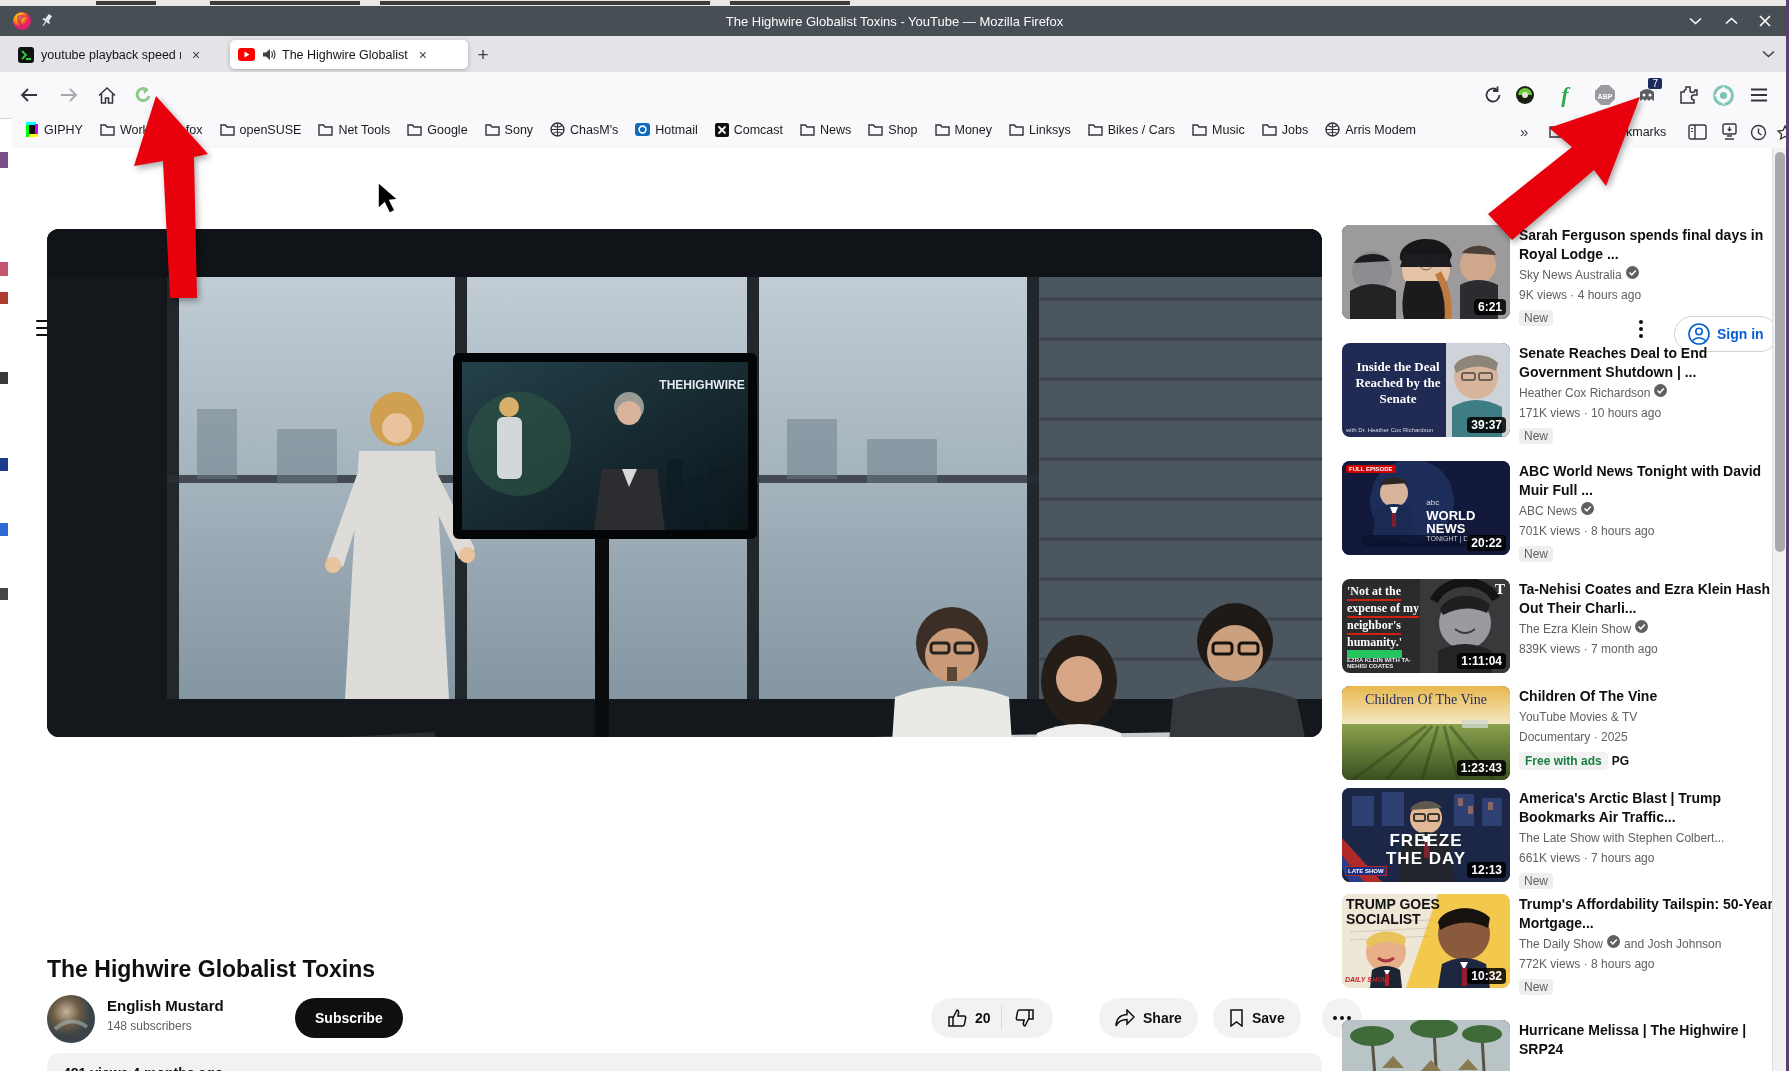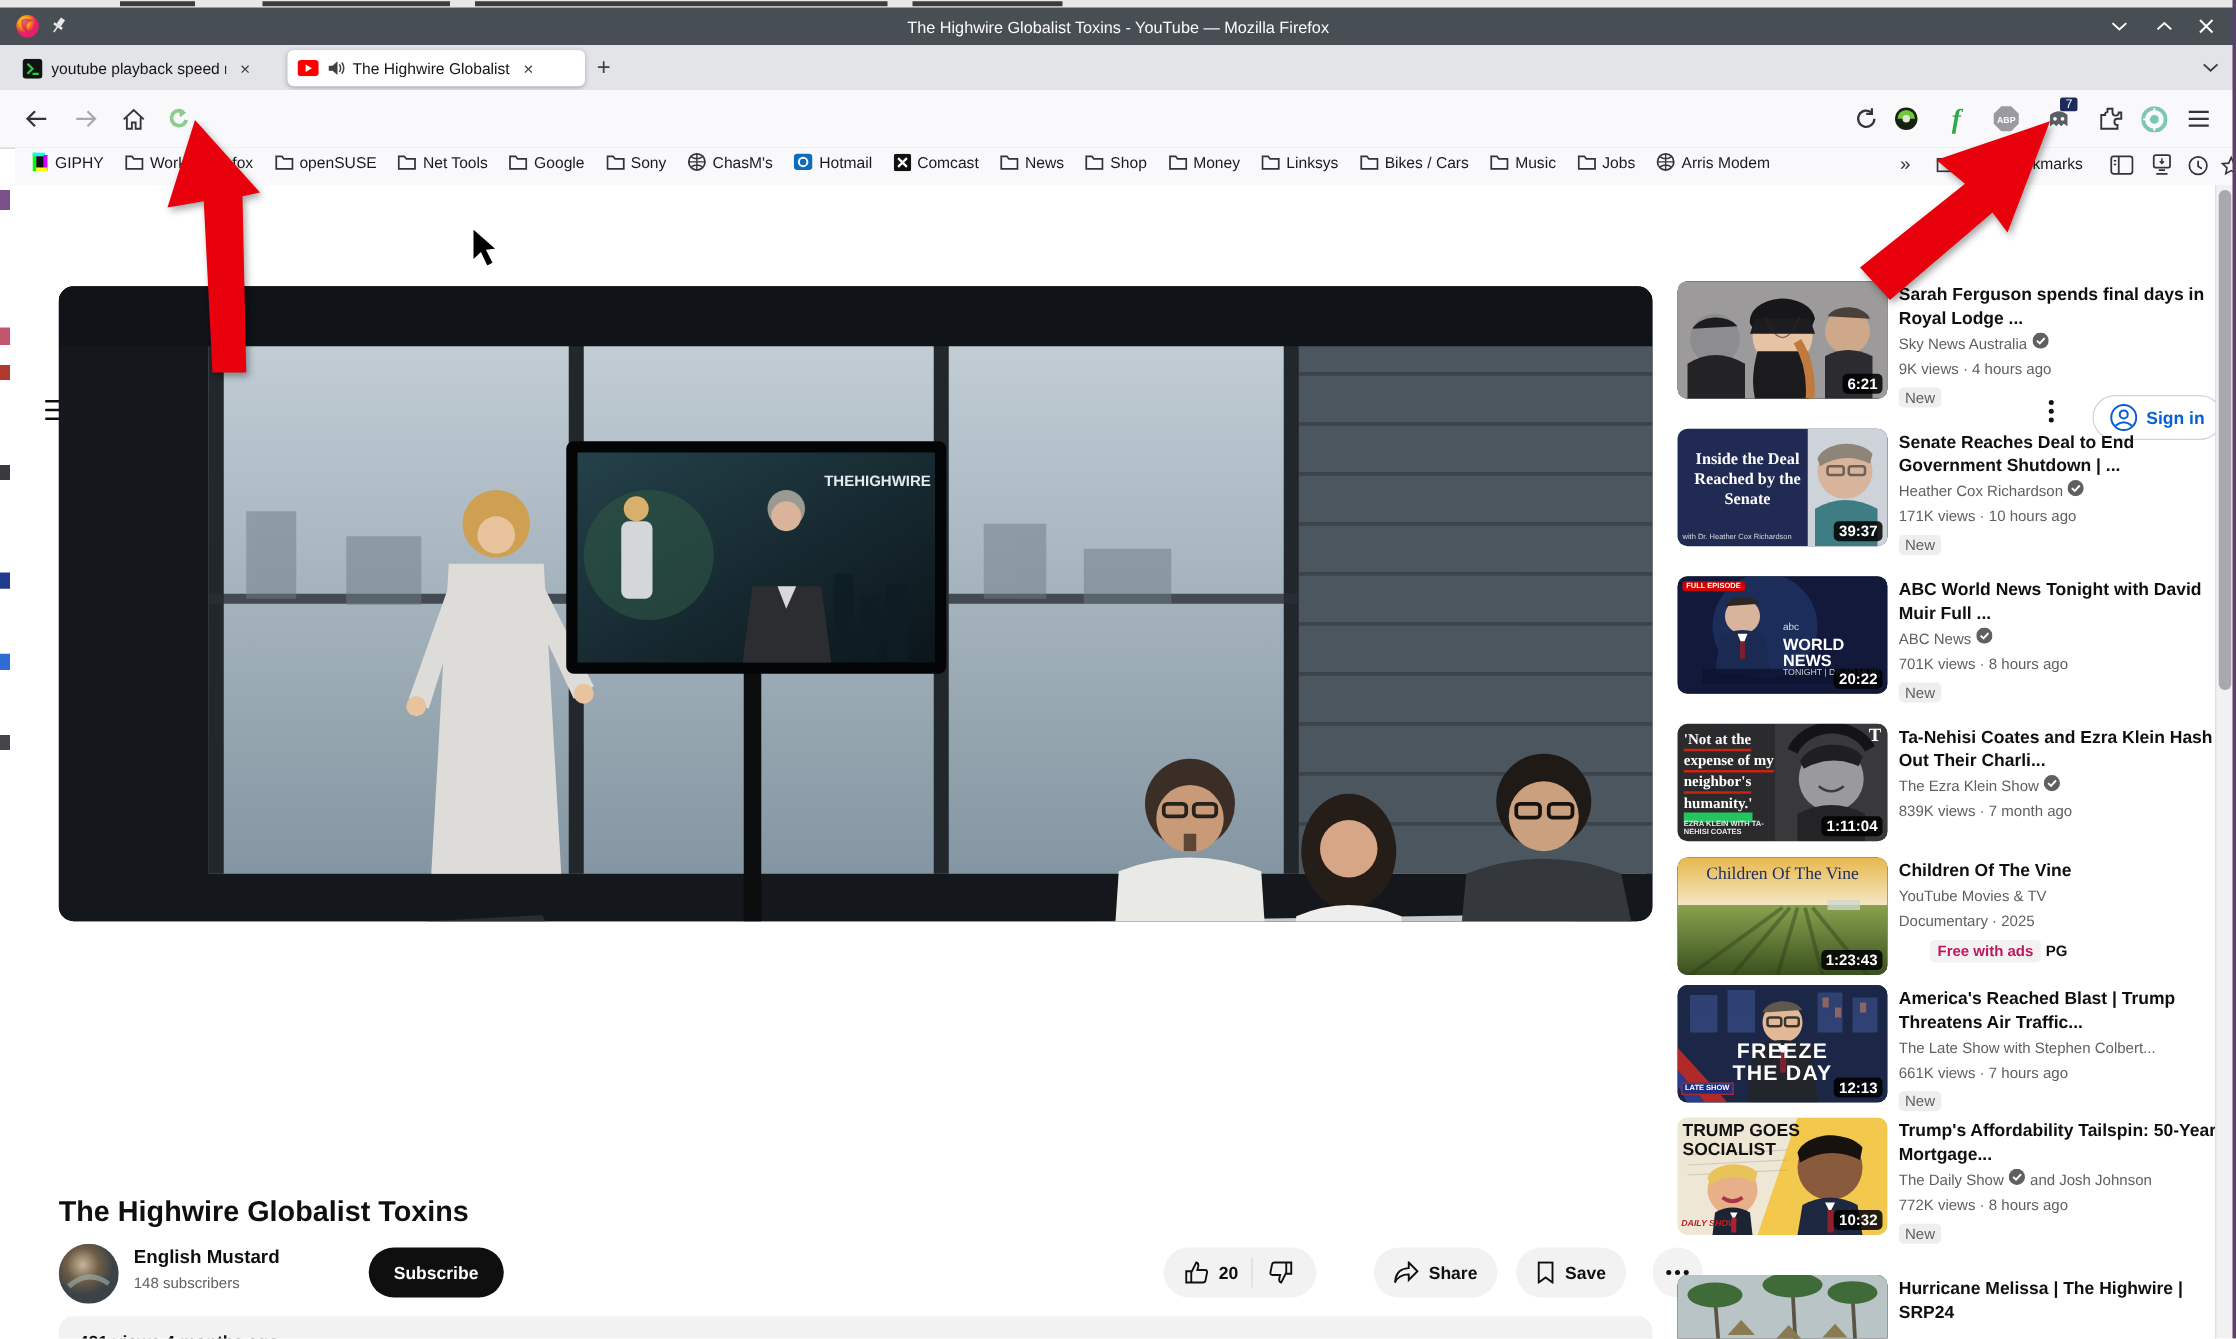--- a/index.html
+++ b/index.html
@@ -38,21 +38,21 @@
   .pill{height:40px;background:#f2f2f2;border-radius:20px;display:flex;align-items:center;font-size:14px;font-weight:bold;color:#0f0f0f;}
   .descbox{position:absolute;left:47px;top:1053px;width:1275px;height:60px;background:#f2f2f2;border-radius:12px;padding:12px 16px;font-size:14px;font-weight:bold;box-sizing:border-box;}
   
   .sug{position:absolute;left:1342px;width:436px;display:flex;gap:9px;}
   .thumb{position:relative;width:168px;height:94px;border-radius:8px;overflow:hidden;flex:none;background:#222;}
   .dur{position:absolute;right:4px;bottom:4px;background:rgba(0,0,0,.85);color:#fff;font-size:12px;font-weight:bold;padding:1px 4px;border-radius:4px;}
   .sinfo{padding-top:1px;min-width:0;}
   .stitle{font-size:14px;font-weight:bold;line-height:19px;color:#0f0f0f;display:-webkit-box;-webkit-line-clamp:2;-webkit-box-orient:vertical;overflow:hidden;}
   .schan,.smeta{font-size:12px;color:#606060;line-height:18px;margin-top:2px;display:flex;align-items:flex-start;gap:4px;white-space:nowrap;}
   .nbadge{display:inline-block;margin-top:6px;background:#eee;color:#606060;font-size:12px;padding:1px 5px;border-radius:4px;}
-  .freebadge{display:inline-block;margin-top:6px;background:#f2f2f2;color:#be185d;font-size:12px;font-weight:bold;padding:2px 6px;border-radius:4px;margin-left:25px;}
+  .freebadge{display:inline-block;margin-top:6px;background:#f2f2f2;color:#15803d;font-size:12px;font-weight:bold;padding:2px 6px;border-radius:4px;}
   .pgbadge{display:inline-block;margin-left:4px;color:#0f0f0f;font-size:12px;font-weight:bold;}
   .chk{flex:none;}
   
   .scrollbar{position:absolute;left:1772px;top:148px;width:14px;height:923px;background:#f1f1f3;border-left:1px solid #e0e0e0;}
   .scrollthumb{position:absolute;left:2px;top:4px;width:10px;height:400px;background:#a9a9ad;border-radius:5px;}
   .rightstrip{position:absolute;left:1786px;top:0;width:3px;height:1071px;background:#5d3f6e;}
   .edgemark{position:absolute;left:0;width:8px;}
   .overlay{position:absolute;left:0;top:0;width:1789px;height:1071px;pointer-events:none;}
   .kebab{display:flex;flex-direction:column;gap:3px;}
   .kebab i{width:4px;height:4px;border-radius:50%;background:#0f0f0f;}
@@ -782,21 +782,21 @@
           <path d="M0 68 L22 94 L8 94 L0 80 Z" fill="#2a3c8e"></path>
         </svg>
       <div style="position:absolute;left:0;right:0;bottom:14px;text-align:center;color:#fff;font-size:17px;font-weight:bold;line-height:18px;letter-spacing:1px;">
         <div>FREEZE</div>
         <div>THE DAY</div>
       </div>
       <div style="position:absolute;left:3px;bottom:6px;color:#fff;background:#1d2f7e;border:1px solid #b02a2a;font-size:6px;font-weight:bold;padding:1px 2px;">LATE SHOW</div>
       <span class="dur">12:13</span>
     </div>
     <div class="sinfo">
-      <div class="stitle">America's Reached Blast | Trump Threatens Air Traffic...</div>
+      <div class="stitle">America's Arctic Blast | Trump Bookmarks Air Traffic...</div>
       <div class="schan">
           <span>The Late Show with Stephen Colbert...</span>
         </div>
       <div class="smeta">661K views · 7 hours ago</div>
       <span class="nbadge">New</span>
     </div>
   </div>
 
   <div class="sug" style="top:894px;">
     <div class="thumb" style="background:#efe8da;">

